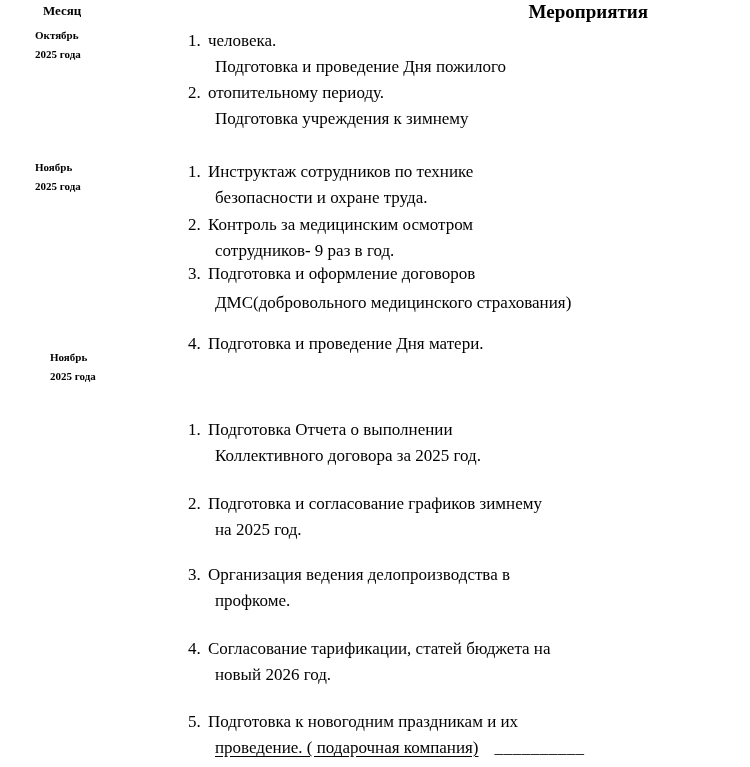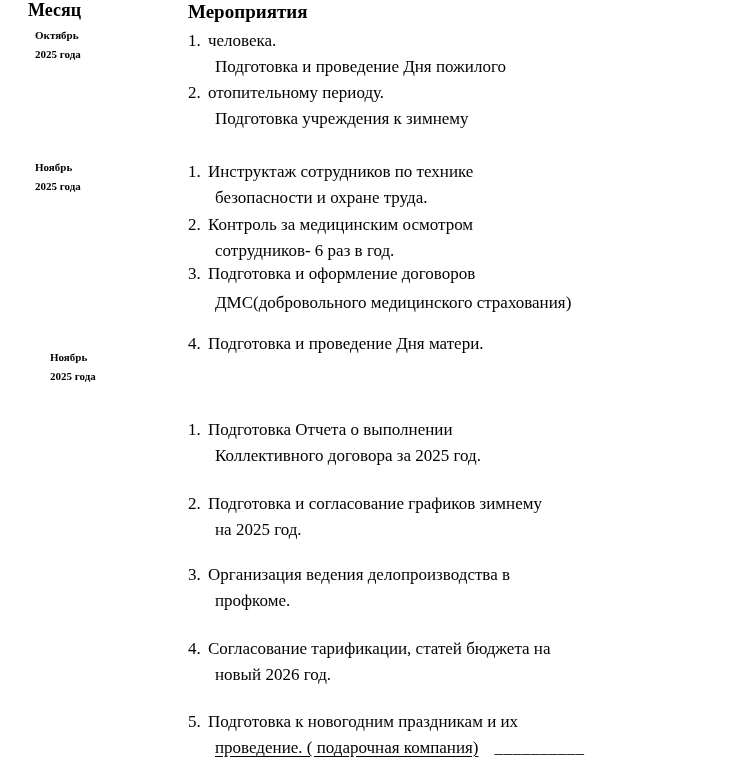--- a/index.html
+++ b/index.html
@@ -12,31 +12,31 @@
   .doc {
     position: relative;
     width: 750px;
     height: 767px;
     background: var(--background, #fff);
     overflow: hidden;
   }
   
   .month-col-header {
     position: absolute;
-    left: 28px; top: 1px;
-    font-size: 18px;
+    left: 43px; top: 1px;
+    font-size: 13px;
     font-weight: bold;
     line-height: 19px;
     white-space: nowrap;
   }
   .events-header {
     position: absolute;
     left: 188px; top: 0;
     width: 460px;
-    text-align: left;
+    text-align: right;
     font-size: 19px;
     font-weight: bold;
     line-height: 24px;
     white-space: nowrap;
   }
   
   .month-label {
     position: absolute;
     left: 35px;
     font-size: 11px;
@@ -101,21 +101,21 @@
     <span class="num">1.</span>
     <div class="lines">
       <div class="line">Инструктаж сотрудников по технике</div>
       <div class="line">безопасности и охране труда.</div>
     </div>
   </div>
   <div class="item" style="top:212px">
     <span class="num">2.</span>
     <div class="lines">
       <div class="line">Контроль за медицинским осмотром</div>
-      <div class="line">сотрудников- 6 раз в год.</div>
+      <div class="line">сотрудников- 9 раз в год.</div>
     </div>
   </div>
   <div class="item" style="top:261px">
     <span class="num">3.</span>
     <div class="lines">
       <div class="line">Подготовка и оформление договоров</div>
       <div class="line" style="margin-top:3px">ДМС(добровольного медицинского страхования)</div>
     </div>
   </div>
   <div class="item" style="top:331px">

